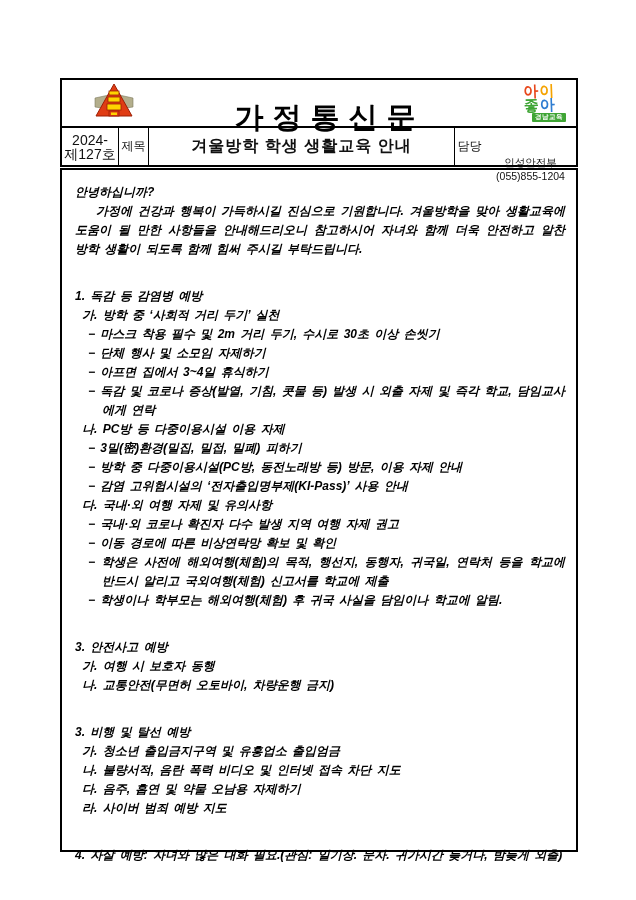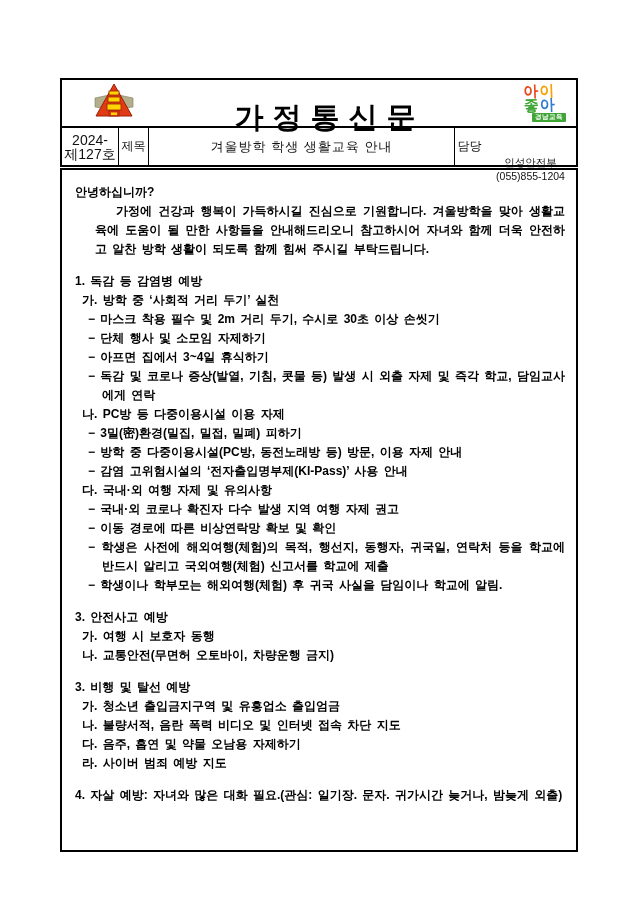--- a/index.html
+++ b/index.html
@@ -72,44 +72,45 @@
     flex-direction: column;
     align-items: center;
     justify-content: center;
     text-align: center;
   }
   .c-docno { width: 56px; font-size: 14px; line-height: 14px; text-align: right; }
   .c-label { width: 30px; font-size: 12px; border-left: 1px solid #000; }
   .c-subject {
     flex: 1;
     border-left: 1px solid #000;
-    font-size: 13px;
-    font-weight: normal;
+    font-size: 16px;
+    font-weight: bold;
     letter-spacing: 1px;
   }
   .c-manager { width: 92px; border-left: 1px solid #000; font-size: 10.5px; line-height: 14px; margin-top: 41px; }
   
   .body-box {
     position: absolute;
     left: 60px; top: 168px;
     width: 518px; height: 684px;
     border: 2px solid #000;
     padding: 13px 11px;
   }
   .ln {
     font-size: 12px;
     font-weight: bold;
     line-height: 19px;
     word-spacing: 2px;
     color: #000;
+    font-style: italic;
   }
   .ln-blank { height: 13px; }
   .ln-greet { padding-left: 2px; }
-  .ln-para { text-align: justify; text-indent: 21px; padding-left: 2px; margin-left: 20px; }
-  .ln-h { padding-left: 2px; }
+  .ln-para { text-align: justify; text-indent: 21px; padding-left: 2px; }
+  .ln-h { padding-left: 2px; margin-top: 15px; }
   .ln-sub { padding-left: 9px; }
   .ln-dash { padding-left: 29px; text-indent: -14px; text-align: justify; }
 </style>
 </head>
 <body>
 
 <div class="page">
 
   <div class="header">
     <div class="h-row1">

